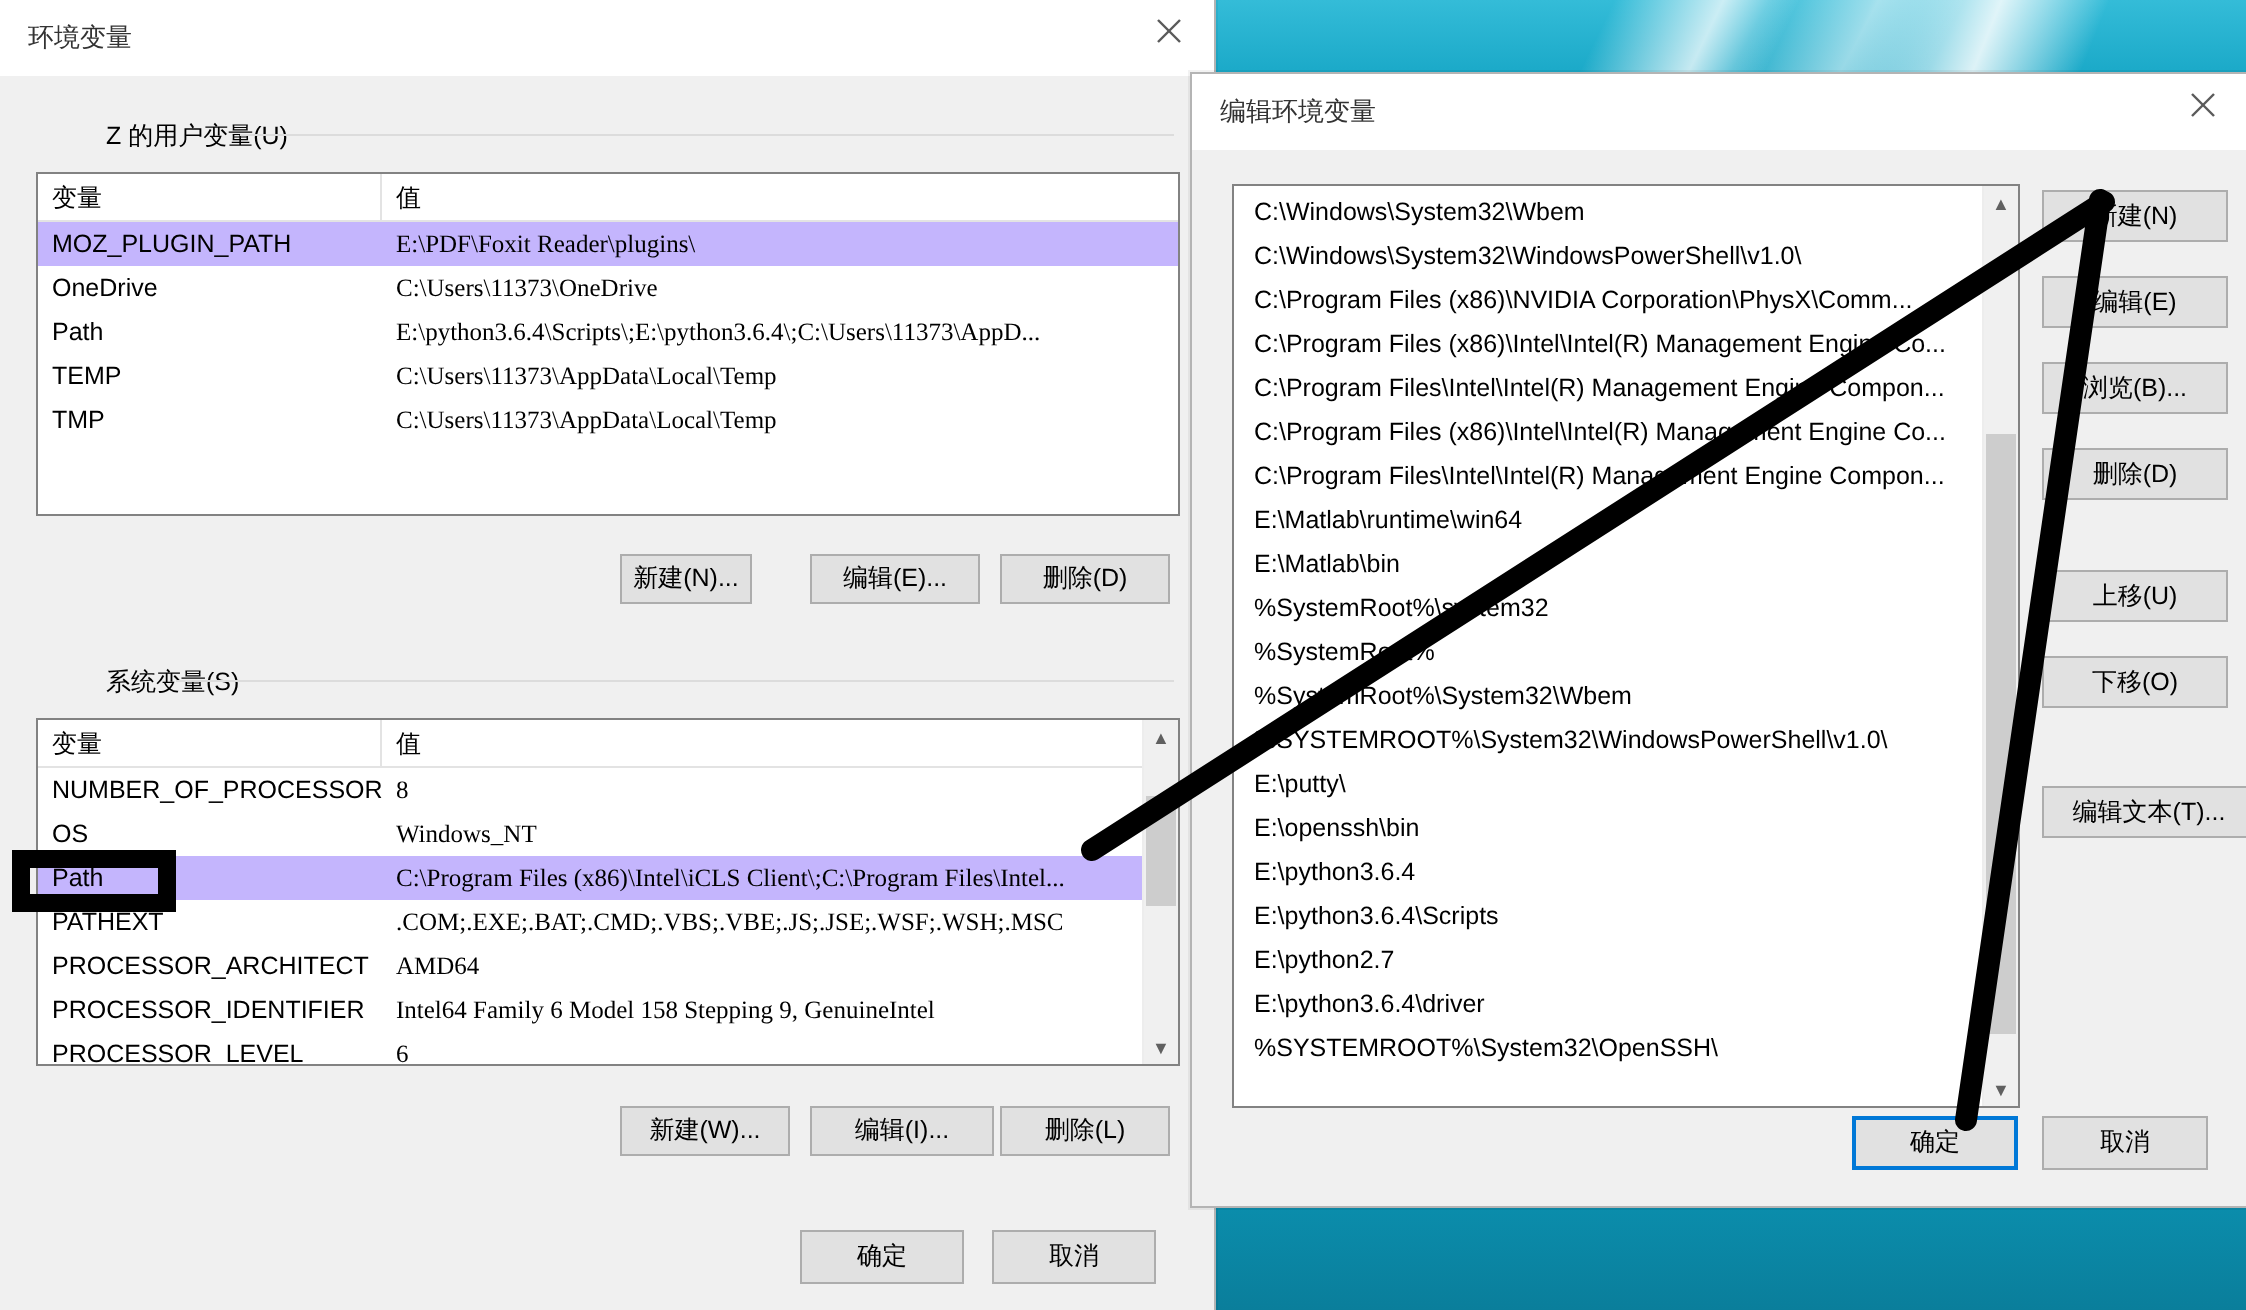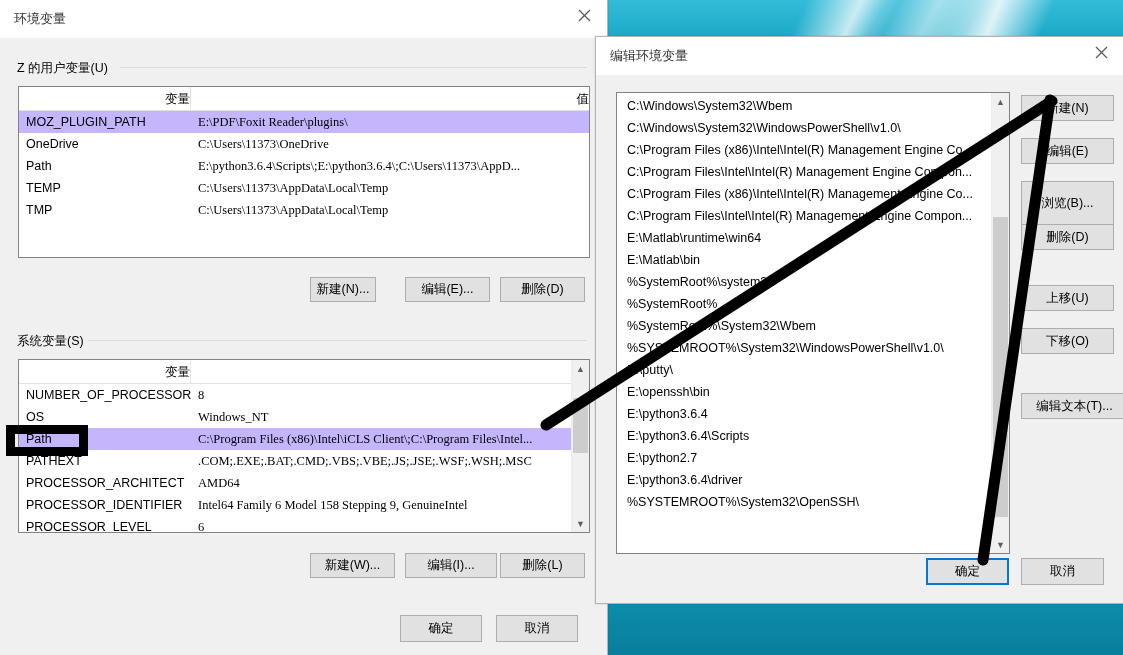--- a/index.html
+++ b/index.html
@@ -29,27 +29,27 @@
   
   .win{position:absolute;background:#f0f0f0;border:1px solid #b4b4b4;
        box-shadow:0 0 0 1px rgba(0,0,0,0.05);}
   .titlebar{height:38px;background:#fff;position:relative;}
   .titlebar .ttl{position:absolute;left:14px;top:10px;font-size:13px;color:#333;}
   .closebtn{position:absolute;right:0;top:0;width:46px;height:30px;
      display:flex;align-items:center;justify-content:center;color:#5a5a5a;font-size:15px;}
   .closebtn svg{display:block;}
 
   
-  .group-label{position:absolute;font-size:12.5px;color:#000;background:#f0f0f0;padding:0 3px;}
+  .group-label{position:absolute;font-size:12.5px;color:#000;background:#f0f0f0;padding:0 3px;margin-left:36px;}
   .group-line{position:absolute;height:1px;background:#dcdcdc;}
 
   
   .lv{position:absolute;background:#fff;border:1px solid #828282;overflow:hidden;}
   .lv-head{display:flex;height:23px;background:#fff;border-bottom:1px solid #e3e3e3;}
-  .lv-head div{font-size:12.5px;padding:4px 0 0 7px;box-sizing:border-box;text-align:right;}
+  .lv-head div{font-size:12.5px;padding:4px 0 0 7px;box-sizing:border-box;}
   .lv-head .c1{width:172px;border-right:1px solid #e3e3e3;}
   .lv-head .c2{flex:1;}
   .row{display:flex;height:22px;align-items:center;}
   .row.sel{background:#c4b5fd;}
   .row .c1{width:172px;padding-left:7px;box-sizing:border-box;white-space:nowrap;overflow:hidden;}
   .row .c2{flex:1;padding-left:7px;box-sizing:border-box;white-space:nowrap;overflow:hidden;font-family:Liberation Serif, serif;}
 
   
   .row1{height:22px;line-height:22px;padding-left:10px;white-space:nowrap;overflow:hidden;}
 
@@ -186,20 +186,21 @@
           <line x1="1" y1="1" x2="12" y2="12" stroke="#5a5a5a" stroke-width="1.2"></line>
           <line x1="12" y1="1" x2="1" y2="12" stroke="#5a5a5a" stroke-width="1.2"></line>
         </svg>
     </div>
   </div>
 
   <div class="lv" style="left:20px;top:55px;width:392px;height:460px;">
     <div id="path-rows" style="padding-top:2px;">
         <div class="row1">C:\Windows\System32\Wbem</div>
         <div class="row1">C:\Windows\System32\WindowsPowerShell\v1.0\</div>
+        <div class="row1">C:\Program Files (x86)\NVIDIA Corporation\PhysX\Comm...</div>
         <div class="row1">C:\Program Files (x86)\Intel\Intel(R) Management Engine Co...</div>
         <div class="row1">C:\Program Files\Intel\Intel(R) Management Engine Compon...</div>
         <div class="row1">C:\Program Files (x86)\Intel\Intel(R) Management Engine Co...</div>
         <div class="row1">C:\Program Files\Intel\Intel(R) Management Engine Compon...</div>
         <div class="row1">E:\Matlab\runtime\win64</div>
         <div class="row1">E:\Matlab\bin</div>
         <div class="row1">%SystemRoot%\system32</div>
         <div class="row1">%SystemRoot%</div>
         <div class="row1">%SystemRoot%\System32\Wbem</div>
         <div class="row1">%SYSTEMROOT%\System32\WindowsPowerShell\v1.0\</div>
@@ -213,21 +214,21 @@
       </div>
     <div class="sb">
       <div class="arr up">▲</div>
       <div class="thumb" style="top:124px;height:300px;"></div>
       <div class="arr dn">▼</div>
     </div>
   </div>
 
   <div class="btn" style="left:425px;top:58px;width:93px;height:26px;">新建(N)</div>
   <div class="btn" style="left:425px;top:101px;width:93px;height:26px;">编辑(E)</div>
-  <div class="btn" style="left:425px;top:144px;width:93px;height:44px;">浏览(B)...</div>
+  <div class="btn" style="left:425px;top:144px;width:93px;height:26px;">浏览(B)...</div>
   <div class="btn" style="left:425px;top:187px;width:93px;height:26px;">删除(D)</div>
   <div class="btn" style="left:425px;top:248px;width:93px;height:26px;">上移(U)</div>
   <div class="btn" style="left:425px;top:291px;width:93px;height:26px;">下移(O)</div>
   <div class="btn" style="left:425px;top:356px;width:107px;height:26px;">编辑文本(T)...</div>
 
   <div class="btn def" style="left:330px;top:521px;width:83px;height:27px;">确定</div>
   <div class="btn" style="left:425px;top:521px;width:83px;height:27px;">取消</div>
 </div>
 
 <div class="markbox" style="left:6px;top:425px;width:82px;height:31px;"></div>

